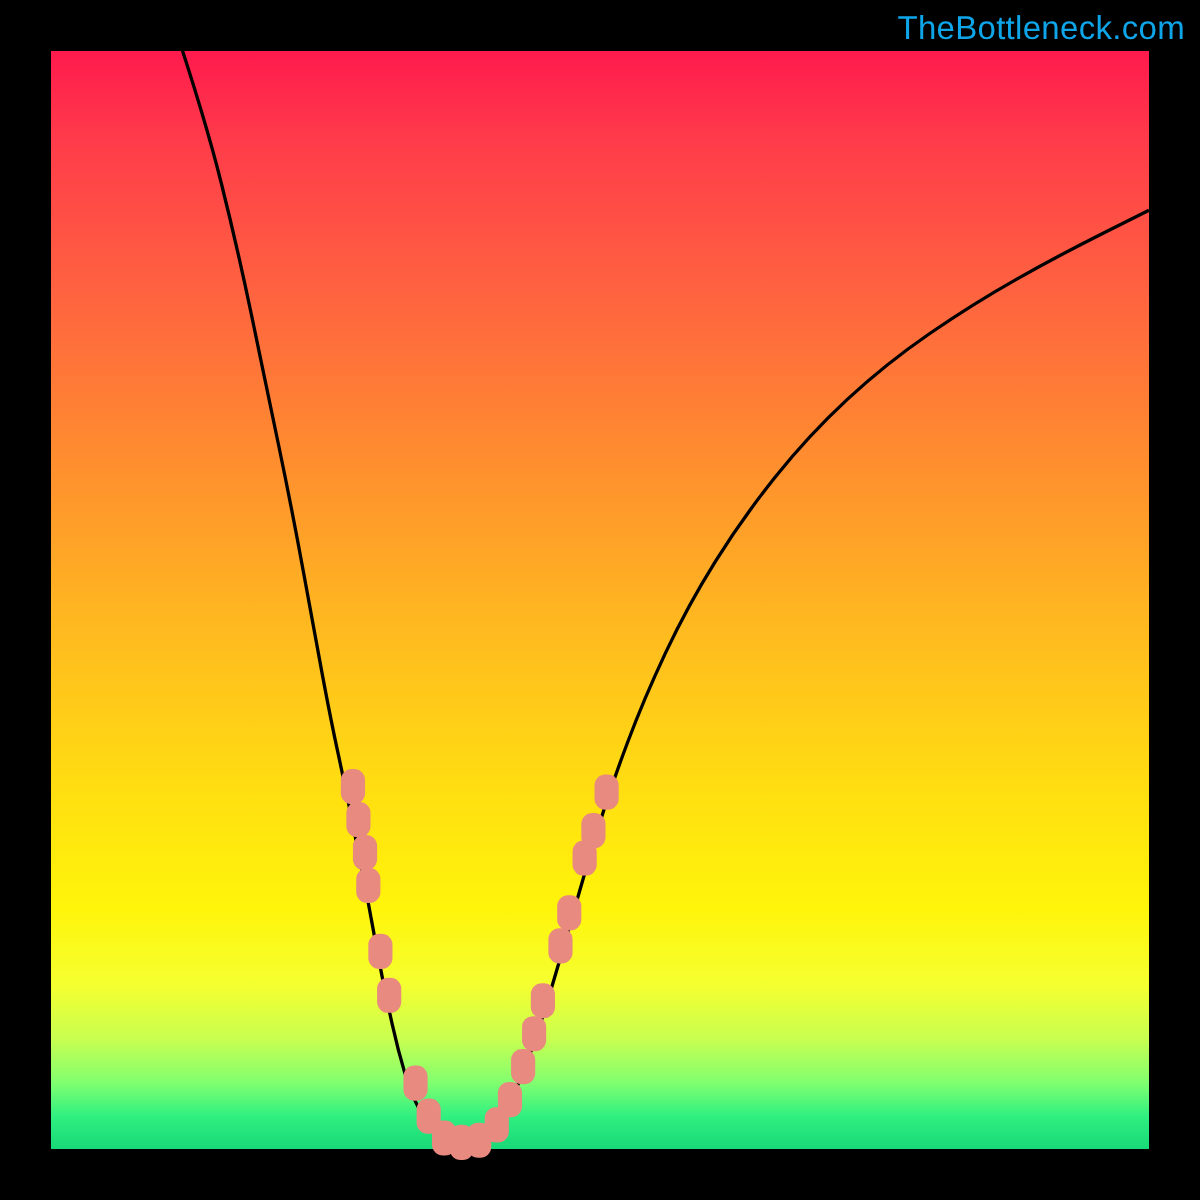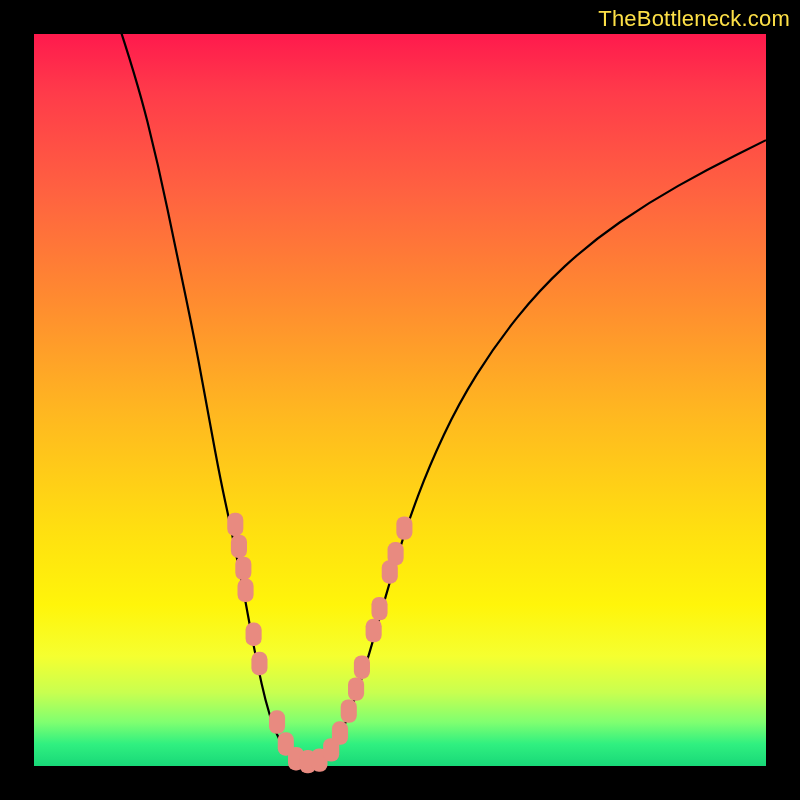--- a/index.html
+++ b/index.html
@@ -37,21 +37,21 @@
       #c8ff50 90%,
       #80ff70 94%,
       #30f080 97%,
       #18d878 100%
     );
   }
   .watermark {
     position: absolute;
     top: 6px;
     right: 10px;
-    color: #fde047;
+    color: #0ea5e9;
     font-size: 22px;
     font-weight: 500;
     letter-spacing: 0.2px;
     z-index: 5;
   }
   svg.curve {
     position: absolute;
     left: 0;
     top: 0;
     width: 732px;

